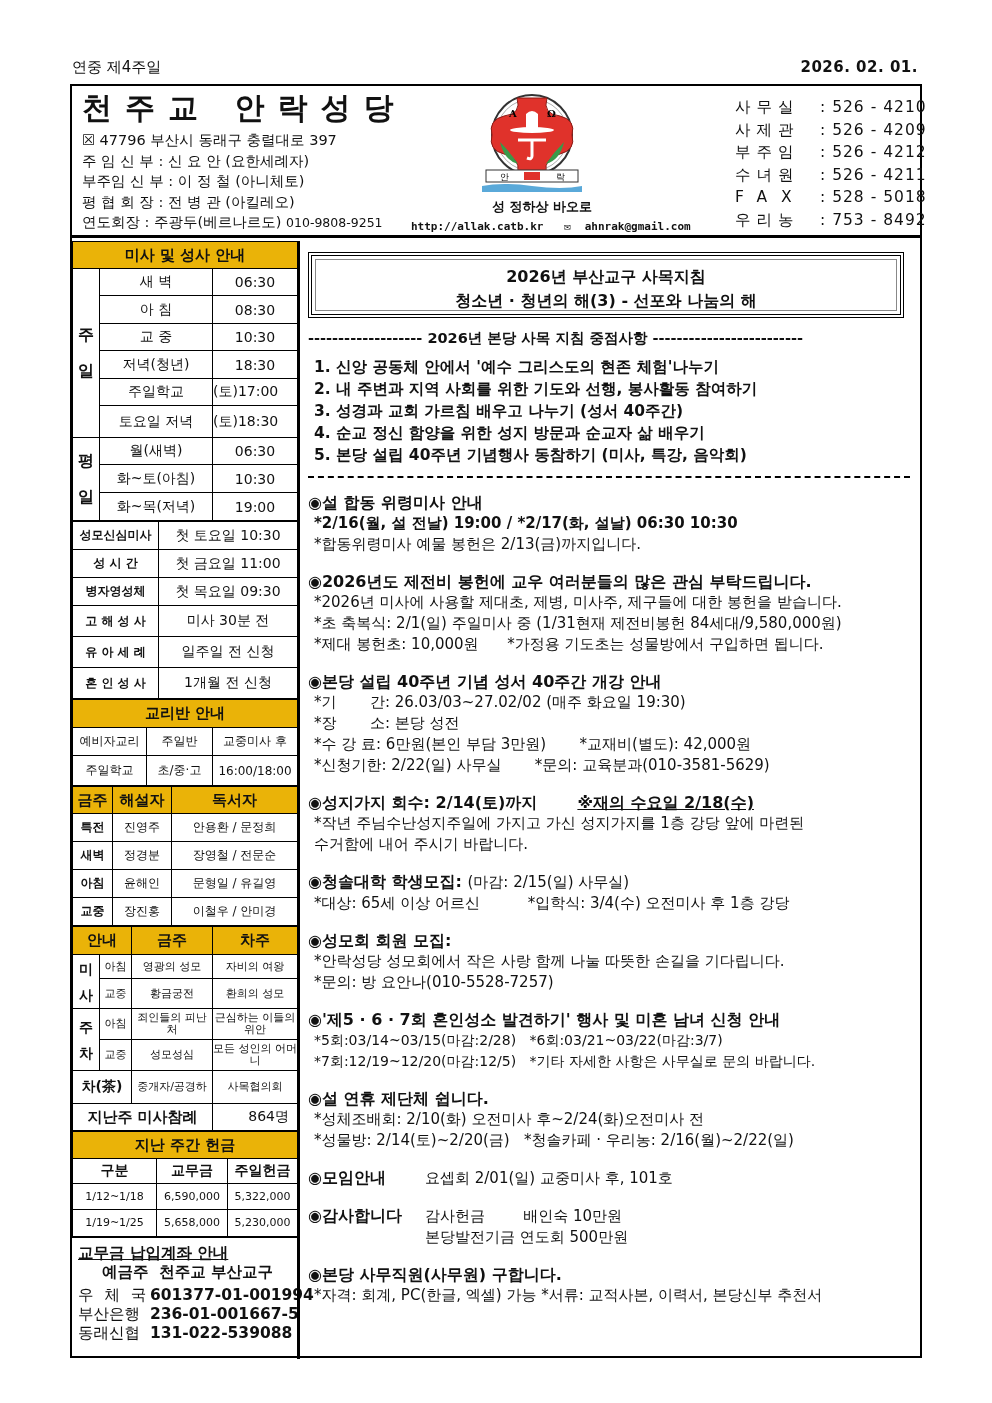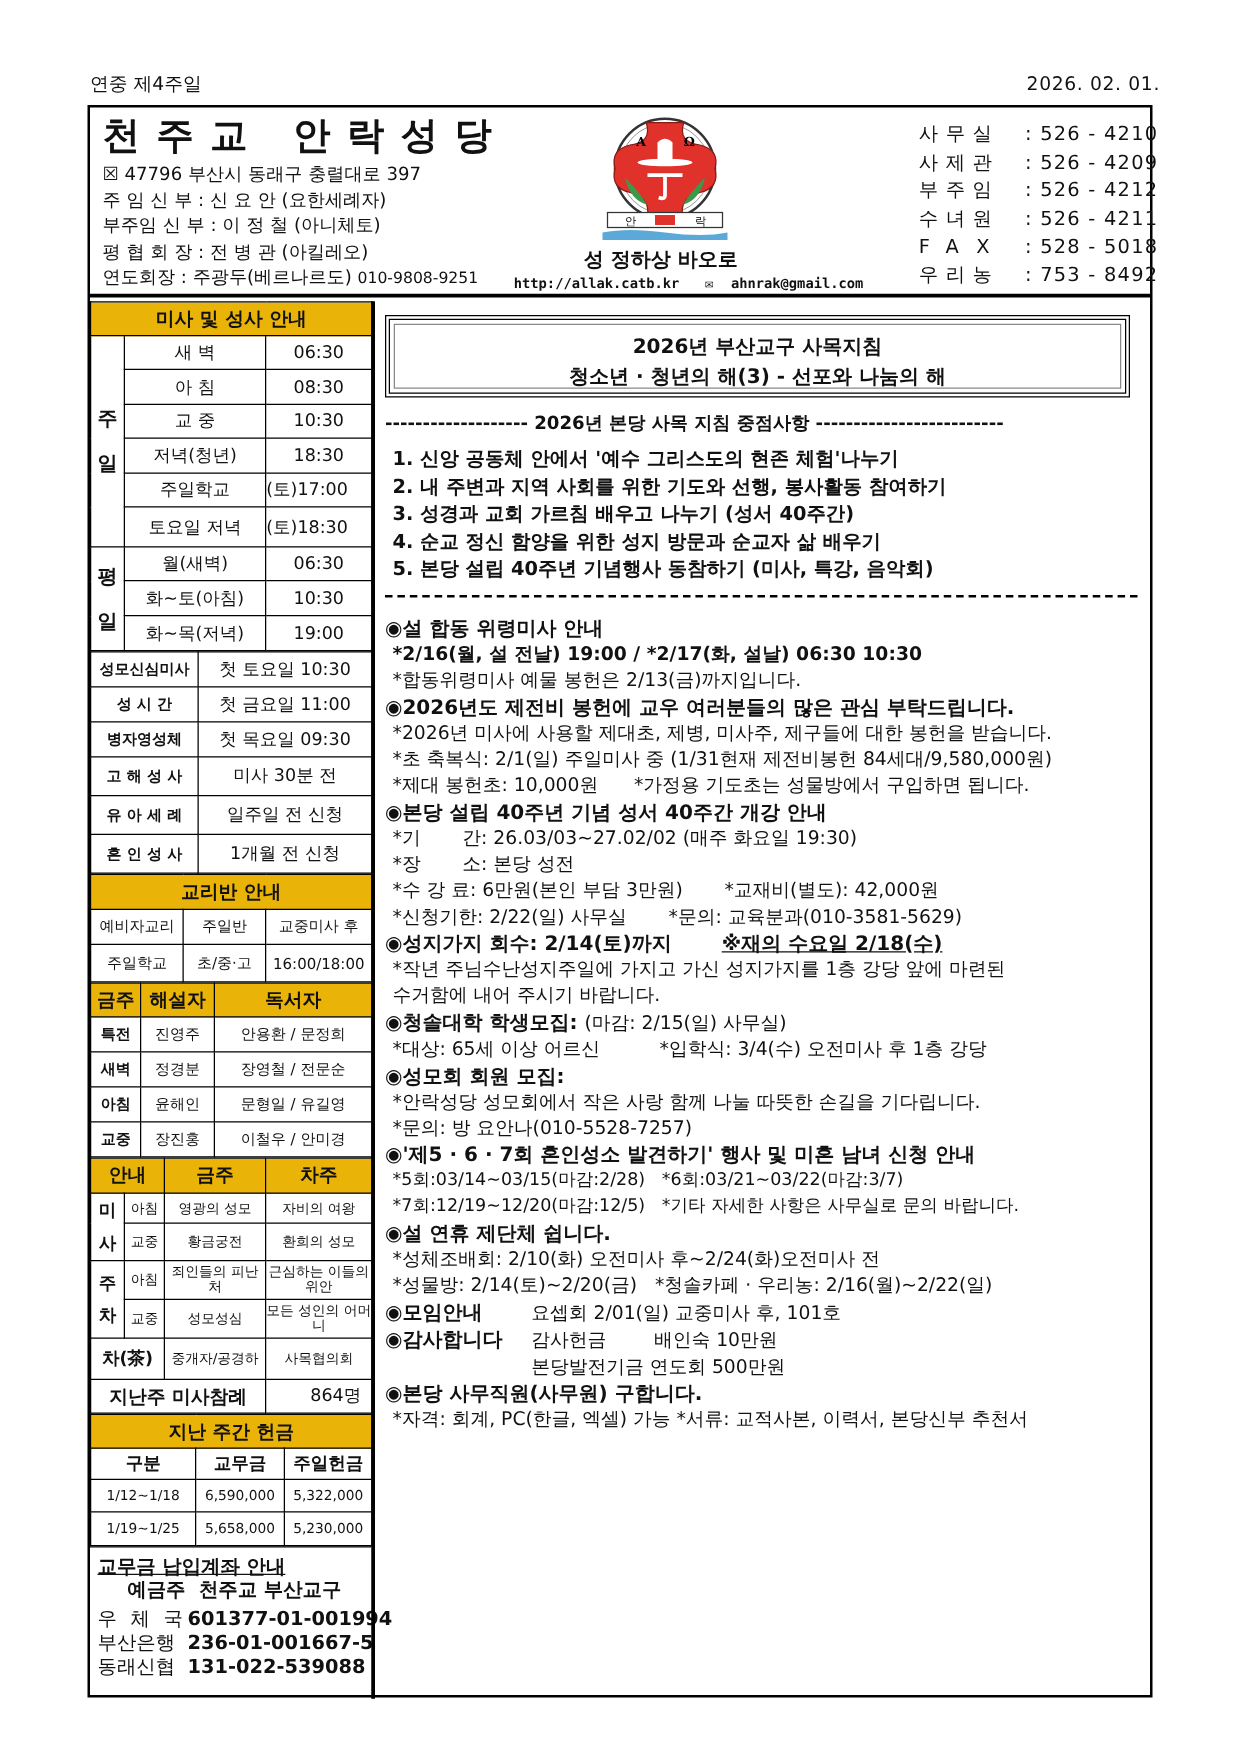--- a/index.html
+++ b/index.html
@@ -4,30 +4,30 @@
 <style>
   * { box-sizing: border-box; margin: 0; padding: 0; }
   body {
     width: 992px; height: 1403px; background: #ffffff; position: relative;
     font-family: "DejaVu Sans", "Liberation Sans", sans-serif; color: #111;
     overflow: hidden;
   }
   .abs { position: absolute; }
   .topline { top: 58px; font-size: 15px; }
   .topline.left { left: 72px; }
-  .topline.right { right: 64px; font-weight: normal; letter-spacing: 0.5px; }
+  .topline.right { right: 74px; font-weight: bold; letter-spacing: 0.5px; }
 
   .frame { position: absolute; left: 70px; top: 84px; width: 852px; height: 1274px; border: 2px solid #000; }
   .header { position: absolute; left: 0; top: 0; width: 848px; height: 152px; border-bottom: 3px solid #000; }
   .hdr-title { position: absolute; left: 10px; top: 2px; font-size: 30px; font-weight: bold; letter-spacing: 13px; }
   .hdr-lines { position: absolute; left: 10px; top: 44px; font-size: 14.5px; line-height: 20.5px; }
   .hdr-lines .l { white-space: nowrap; }
   .hdr-lines .small { font-size: 12.5px; text-align: center; }
   .logo { position: absolute; left: 400px; top: 4px; width: 120px; height: 105px; }
-  .logo-caption { position: absolute; left: 395px; top: 112px; width: 150px; font-size: 16px; font-weight: bold; }
+  .logo-caption { position: absolute; left: 395px; top: 112px; width: 150px; text-align: center; font-size: 13px; font-weight: bold; }
   .hdr-links { position: absolute; left: 339px; top: 134px; font-size: 11px; font-family: "DejaVu Sans Mono", "Liberation Mono", monospace; white-space: nowrap; font-weight: bold; }
   .hdr-links span { margin-right: 14px; }
   .contacts { position: absolute; left: 663px; top: 10px; font-size: 15.5px; line-height: 22.5px; }
   .contacts .row { display: flex; white-space: nowrap; }
   .contacts .k { width: 85px; letter-spacing: 6px; }
   .contacts .v { letter-spacing: 1px; }
 
   
   .leftcol { position: absolute; left: 0; top: 155px; width: 225px; }
   table.grid { border-collapse: collapse; width: 225px; font-size: 14px; table-layout: fixed; }
@@ -43,21 +43,21 @@
 
   
   .rightcol { position: absolute; left: 236px; top: 160px; width: 608px; font-size: 15px; }
   .titlebox { margin-top: 6px; margin-left: 0px; width: 596px; height: 66px; border: 4px double #000; padding: 3px; text-align: center; }
   .titlebox-inner { border: 1px solid #888; height: 100%; padding-top: 5px; }
   .titlebox .t1, .titlebox .t2 { font-weight: bold; font-size: 16px; line-height: 24px; }
   .dashline { font-weight: bold; font-size: 14.5px; white-space: nowrap; overflow: hidden; margin-top: 11px; }
   .focus { margin-top: 8px; padding-left: 6px; font-size: 15.5px; line-height: 22px; font-weight: bold; }
   .focus div { white-space: nowrap; }
   .dashline2 { height: 2px; border-top: 2px dashed #000; margin-top: 10px; width: 602px; }
-  .sec { line-height: 21px; }
+  .sec { margin-top: 16px; line-height: 21px; }
   .sec .h { font-weight: bold; font-size: 16px; white-space: nowrap; }
   .sec .b { padding-left: 6px; font-size: 15px; white-space: nowrap; }
   .sec .b.bold { font-weight: bold; }
   .u { text-decoration: underline; }
 </style>
 </head>
 <body>
 
 <div class="abs topline left">연중 제4주일</div>
 <div class="abs topline right">2026. 02. 01.</div>

